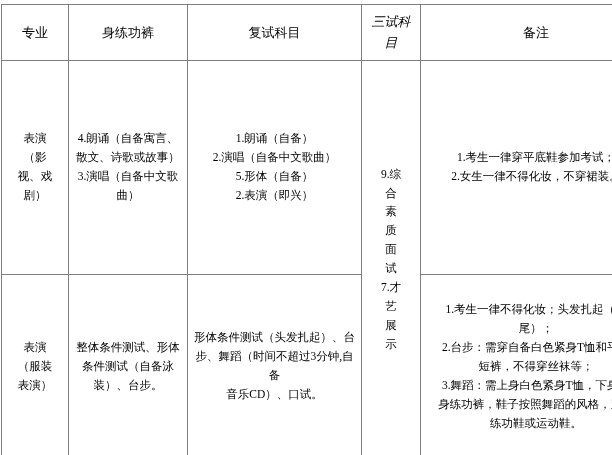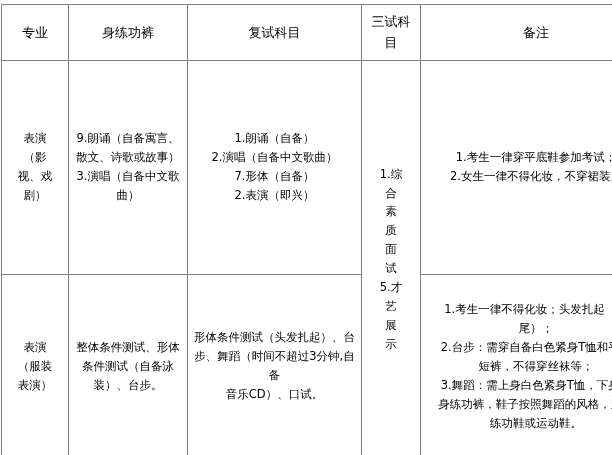--- a/index.html
+++ b/index.html
@@ -32,21 +32,21 @@
   }
   table.exam-table thead th {
     font-weight: normal;
     font-size: 13px;
     height: 40px;
     padding: 6px 4px;
   }
   .col-major { width: 58px; }
   .col-first { width: 110px; }
   .col-second { width: 165px; }
-  .col-third { width: 50px; }
+  .col-third { width: 50px; font-style: italic; }
   .col-remark { width: 222px; }
 
   .cell-major {
     font-size: 12px;
     line-height: 1.7;
   }
   .cell-third {
     font-size: 11.5px;
     line-height: 1.5;
     padding-left: 10px;
@@ -58,20 +58,21 @@
     line-height: 1.85;
   }
   .cell-first, .cell-second {
     font-size: 11.5px;
     line-height: 1.9;
   }
   .row-one td { height: 205px; }
   .row-two td { height: 175px; }
   .lines span {
     display: block;
+    font-family: Liberation Serif, serif;
   }
   .cell-remark .lines span {
     text-align: center;
   }
 </style>
 </head>
 <body>
 
 <table class="exam-table">
   <thead>
@@ -88,43 +89,43 @@
       <td class="cell-major">
         <div class="lines">
           <span>表演</span>
           <span>（影</span>
           <span>视、戏</span>
           <span>剧）</span>
         </div>
       </td>
       <td class="cell-first">
         <div class="lines">
-          <span>9.朗诵（自备寓言、</span>
+          <span>4.朗诵（自备寓言、</span>
           <span>散文、诗歌或故事）</span>
           <span>3.演唱（自备中文歌</span>
           <span>曲）</span>
         </div>
       </td>
       <td class="cell-second">
         <div class="lines">
           <span>1.朗诵（自备）</span>
           <span>2.演唱（自备中文歌曲）</span>
-          <span>7.形体（自备）</span>
+          <span>5.形体（自备）</span>
           <span>2.表演（即兴）</span>
         </div>
       </td>
       <td class="cell-third" rowspan="2">
         <div class="lines">
-          <span>1.综</span>
+          <span>9.综</span>
           <span>合</span>
           <span>素</span>
           <span>质</span>
           <span>面</span>
           <span>试</span>
-          <span>5.才</span>
+          <span>7.才</span>
           <span>艺</span>
           <span>展</span>
           <span>示</span>
         </div>
       </td>
       <td class="cell-remark">
         <div class="lines">
           <span>1.考生一律穿平底鞋参加考试；</span>
           <span>2.女生一律不得化妆，不穿裙装。</span>
         </div>

